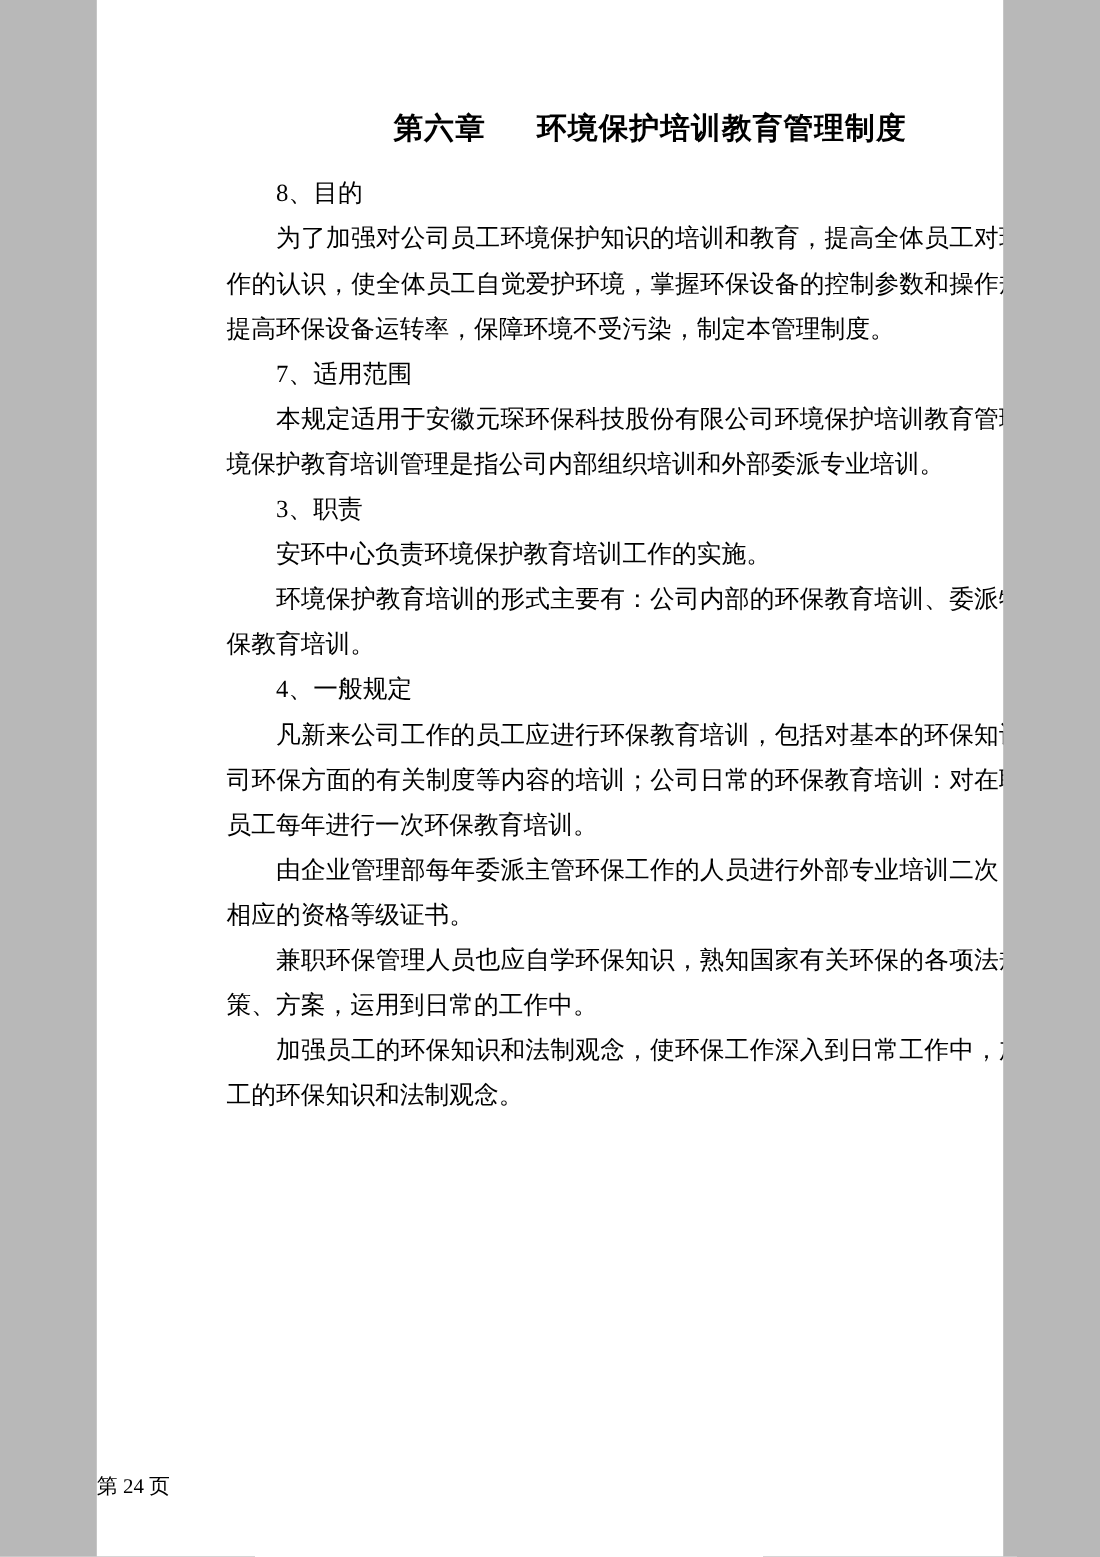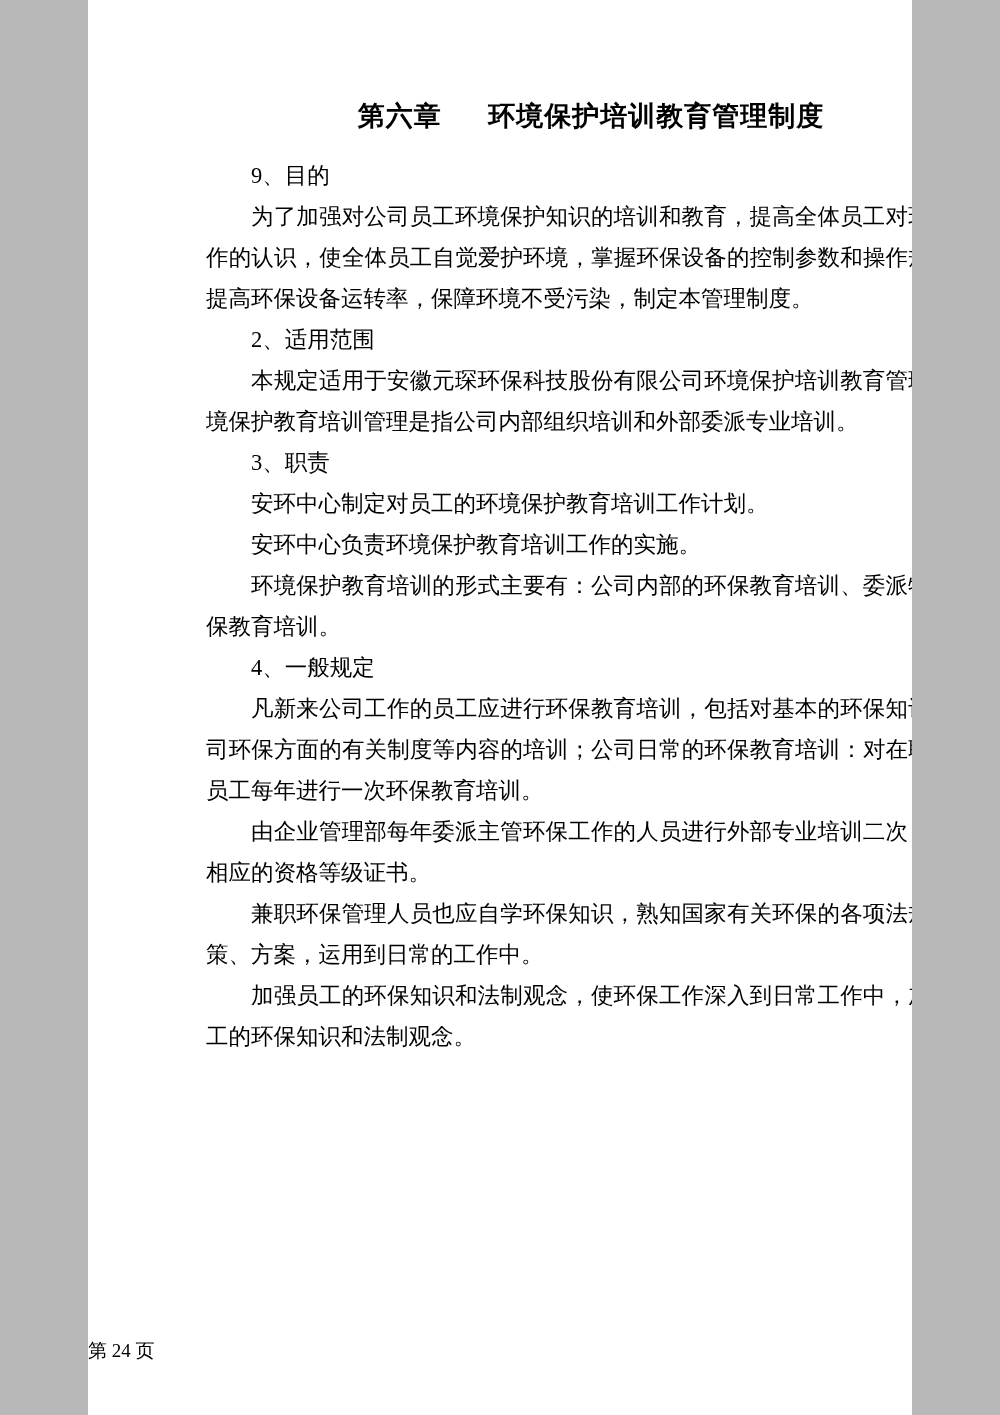--- a/index.html
+++ b/index.html
@@ -56,28 +56,27 @@
 </style>
 </head>
 <body>
 
 <div class="page">
 
   <div class="content">
 
     <h1 class="doc-title">第六章      环境保护培训教育管理制度</h1>
 
-    <p class="para heading">9、目的</p>
+    <p class="para heading">8、目的</p>
     <p class="para">为了加强对公司员工环境保护知识的培训和教育，提高全体员工对环保工作的认识，使全体员工自觉爱护环境，掌握环保设备的控制参数和操作规程，提高环保设备运转率，保障环境不受污染，制定本管理制度。</p>
 
-    <p class="para heading">2、适用范围</p>
+    <p class="para heading">7、适用范围</p>
     <p class="para">本规定适用于安徽元琛环保科技股份有限公司环境保护培训教育管理。环境保护教育培训管理是指公司内部组织培训和外部委派专业培训。</p>
 
     <p class="para heading">3、职责</p>
-    <p class="para">安环中心制定对员工的环境保护教育培训工作计划。</p>
     <p class="para">安环中心负责环境保护教育培训工作的实施。</p>
     <p class="para">环境保护教育培训的形式主要有：公司内部的环保教育培训、委派特殊环保教育培训。</p>
 
     <p class="para heading">4、一般规定</p>
     <p class="para">凡新来公司工作的员工应进行环保教育培训，包括对基本的环保知识、公司环保方面的有关制度等内容的培训；公司日常的环保教育培训：对在职全体员工每年进行一次环保教育培训。</p>
     <p class="para">由企业管理部每年委派主管环保工作的人员进行外部专业培训二次，考取相应的资格等级证书。</p>
     <p class="para">兼职环保管理人员也应自学环保知识，熟知国家有关环保的各项法规、政策、方案，运用到日常的工作中。</p>
     <p class="para">加强员工的环保知识和法制观念，使环保工作深入到日常工作中，加强员工的环保知识和法制观念。</p>
 
   </div>

